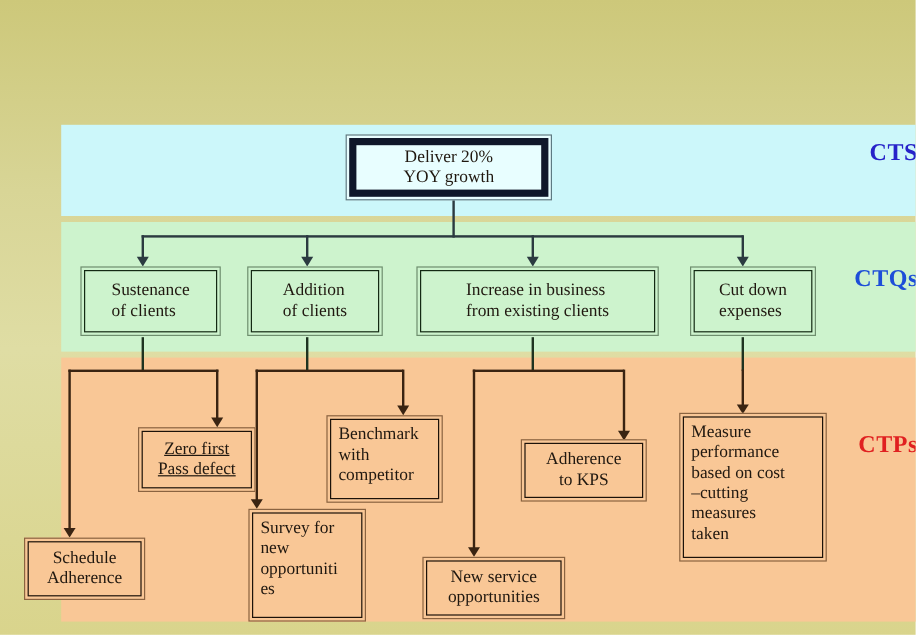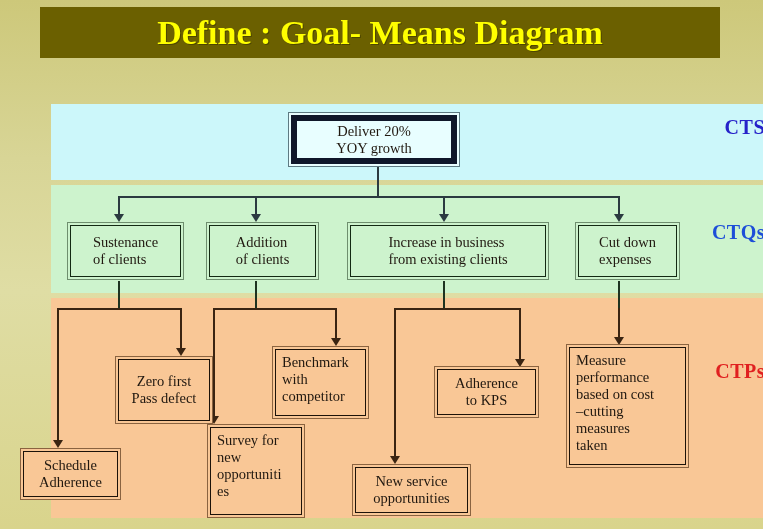--- a/index.html
+++ b/index.html
@@ -167,23 +167,20 @@
     z-index: 3;
   }
   .arrow-cts { border-top: 8px solid #2b3a40; }
   .arrow-ctp { border-top: 8px solid #3a2412; }
 </style>
 </head>
 <body>
 
 <div id="slide">
 
-  <div id="title-band">
-    <div id="title-text">Define : Goal- Means Diagram</div>
-  </div>
 
   <div class="band" id="band-cts">
     <div class="band-label" id="label-cts">CTS</div>
   </div>
 
   <div class="band" id="band-ctqs">
     <div class="band-label" id="label-ctqs">CTQs</div>
   </div>
 
   <div class="band" id="band-ctps">
@@ -239,21 +236,21 @@
   <div class="node node-ctq" style="left:575px; top:222px; width:105px; height:58px;">
     <div class="inner">Cut down<br>expenses</div>
   </div>
   <div class="node node-ctq" style="left:347px; top:222px; width:202px; height:58px;">
     <div class="inner">Increase in business<br>from existing clients</div>
   </div>
 
   <div class="node node-ctp centered" style="left:20px; top:448px; width:101px; height:52px;">
     <div class="inner">Schedule<br>Adherence</div>
   </div>
-  <div class="node node-ctp centered" style="left:115px; top:356px; width:98px; height:68px;">
+  <div class="node node-ctp centered" style="left:115px; top:356px; width:98px; height:54px;text-decoration:underline;">
     <div class="inner">Zero first<br>Pass defect</div>
   </div>
   <div class="node node-ctp topalign" style="left:272px; top:346px; width:97px; height:73px;">
     <div class="inner">Benchmark<br>with<br>competitor</div>
   </div>
   <div class="node node-ctp topalign" style="left:207px; top:424px; width:98px; height:94px;">
     <div class="inner">Survey for<br>new<br>opportuniti<br>es</div>
   </div>
   <div class="node node-ctp centered" style="left:352px; top:464px; width:119px; height:52px;">
     <div class="inner">New service<br>opportunities</div>

